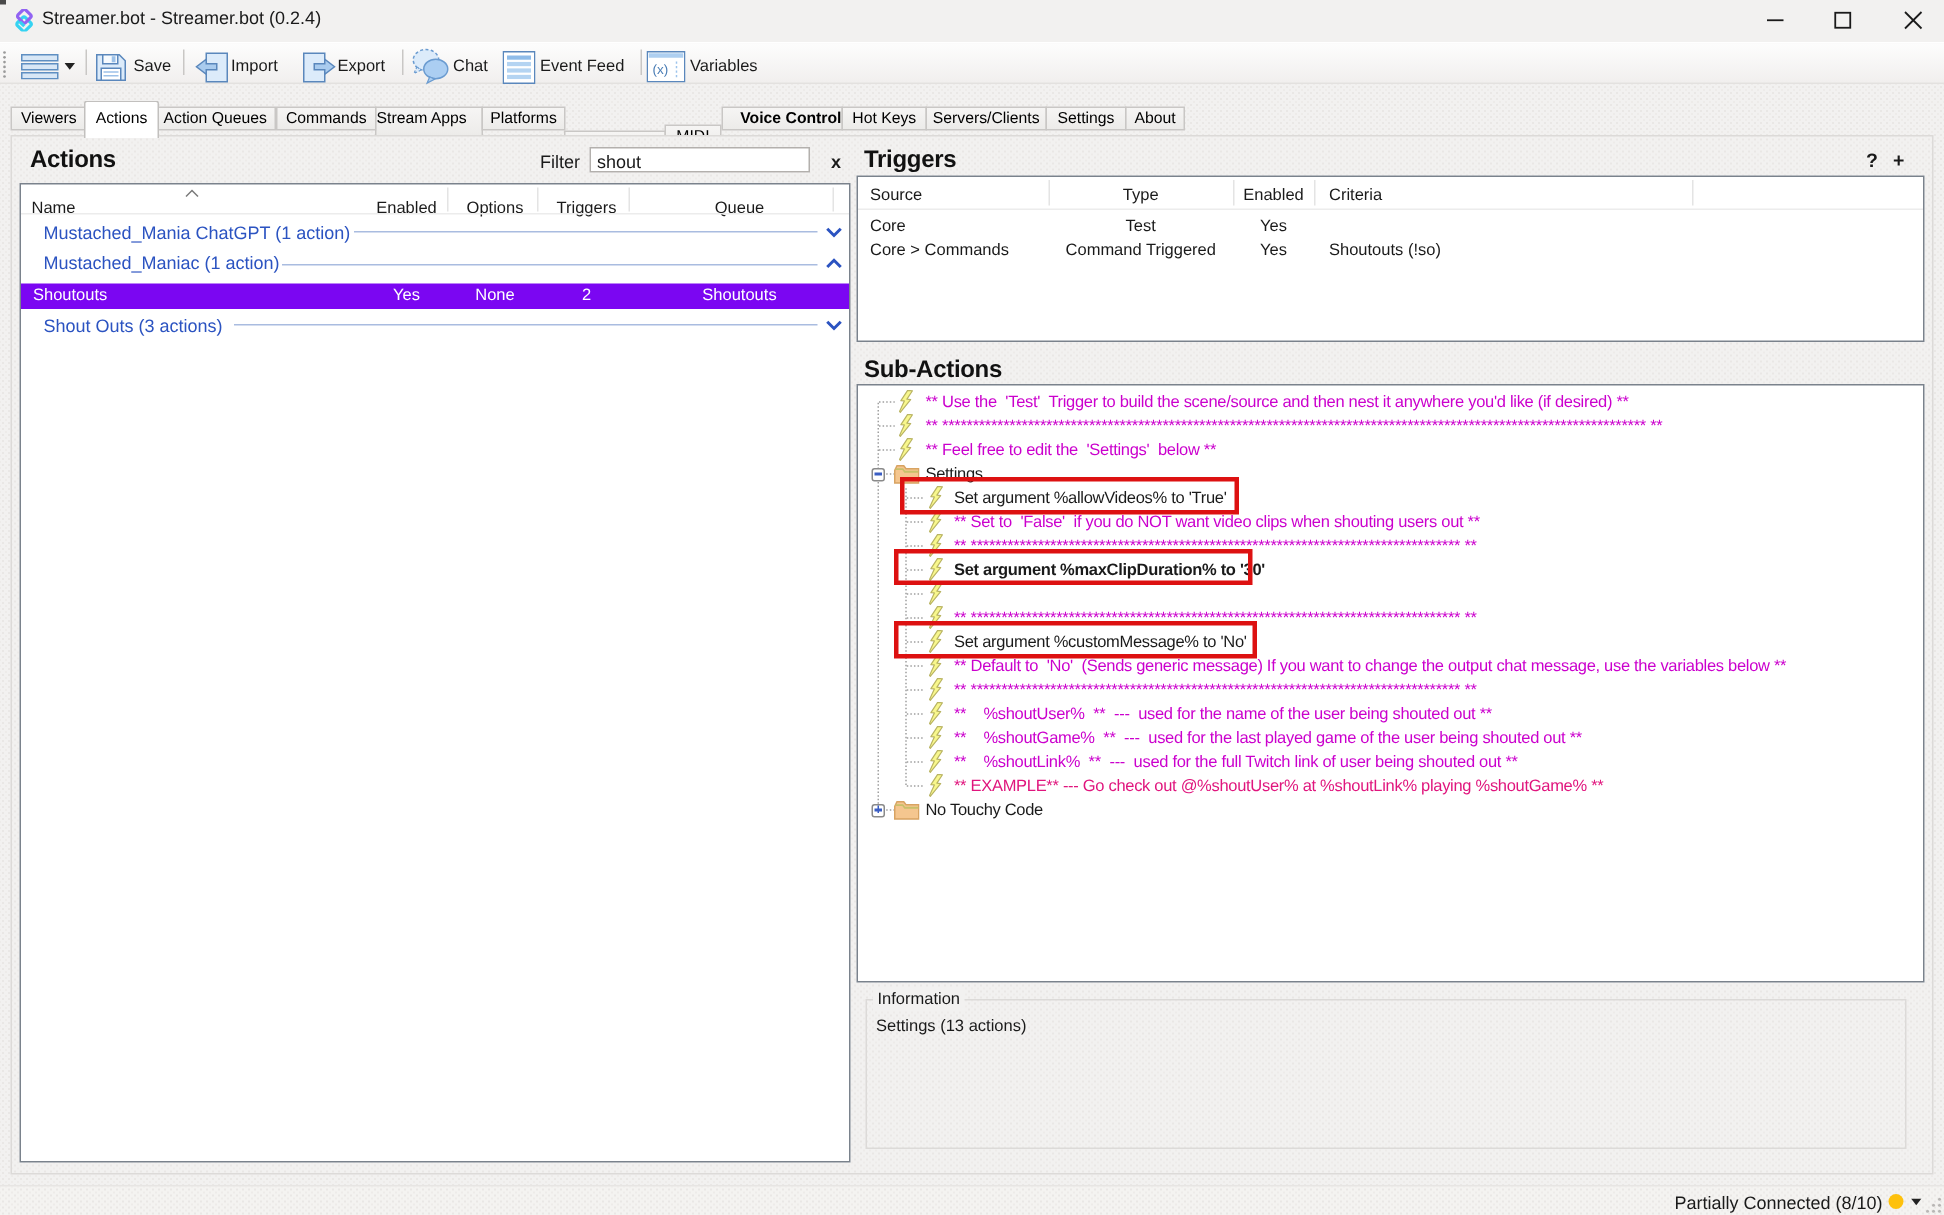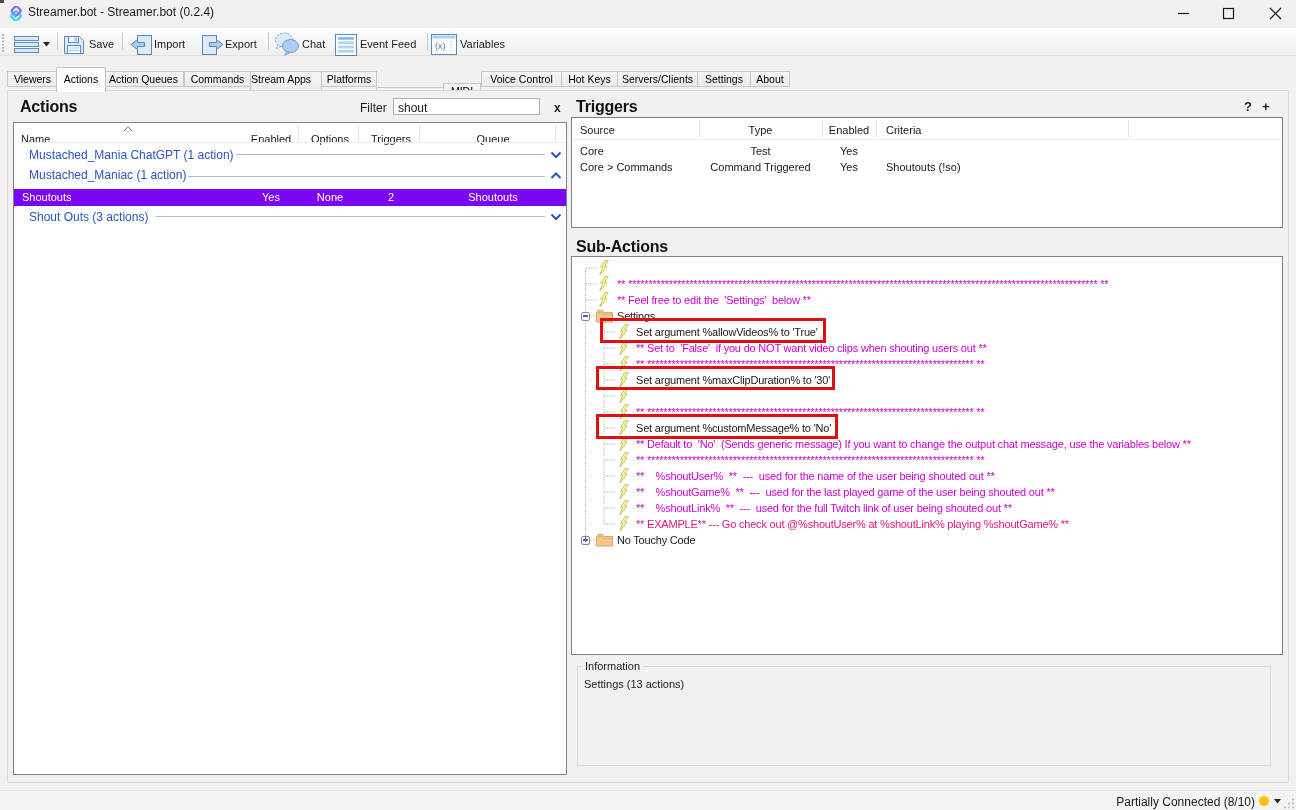--- a/index.html
+++ b/index.html
@@ -114,21 +114,21 @@
 
 <div id="tabs" class="abs" style="left:0;top:62px;width:1296px;height:28px;">
     <div style="position:absolute;left:7px;top:9px;width:51px;height:16px;background:linear-gradient(#f6f5f4,#ecebe9);border:1px solid #c9c7c5;box-sizing:border-box;text-align:center;font-size:10.5px;line-height:14px;">Viewers</div>
     <div style="position:absolute;left:56px;top:5px;width:48px;height:24px;background:#fff;border:1px solid #c2c0be;border-bottom:none;border-radius:2px 2px 0 0;z-index:3;text-align:center;font-size:10.5px;line-height:22px;">Actions</div>
     <div style="position:absolute;left:103px;top:9px;width:81px;height:16px;background:linear-gradient(#f6f5f4,#ecebe9);border:1px solid #c9c7c5;box-sizing:border-box;text-align:center;font-size:10.5px;line-height:14px;">Action Queues</div>
     <div style="position:absolute;left:184px;top:9px;width:67px;height:16px;background:linear-gradient(#f6f5f4,#ecebe9);border:1px solid #c9c7c5;box-sizing:border-box;text-align:center;font-size:10.5px;line-height:14px;">Commands</div>
     <div style="position:absolute;left:250px;top:9px;width:72px;height:21px;background:linear-gradient(#f6f5f4,#ecebe9);border:1px solid #c9c7c5;box-sizing:border-box;text-align:left;font-size:10.5px;line-height:14px;">Stream Apps</div>
     <div style="position:absolute;left:321px;top:9px;width:56px;height:16px;background:linear-gradient(#f6f5f4,#ecebe9);border:1px solid #c9c7c5;box-sizing:border-box;text-align:center;font-size:10.5px;line-height:14px;">Platforms</div>
     <div style="position:absolute;left:376px;top:9px;width:68px;height:16px;background:linear-gradient(#f6f5f4,#ecebe9);border:1px solid #c9c7c5;box-sizing:border-box;text-align:center;font-size:10.5px;line-height:14px;margin-top:16px;">Integrations</div>
     <div style="position:absolute;left:443px;top:21px;width:38px;height:16px;background:linear-gradient(#f6f5f4,#ecebe9);border:1px solid #c9c7c5;box-sizing:border-box;text-align:center;font-size:10.5px;line-height:14px;">MIDI</div>
-    <div style="position:absolute;left:481px;top:9px;width:81px;height:16px;background:linear-gradient(#f6f5f4,#ecebe9);border:1px solid #c9c7c5;box-sizing:border-box;text-align:center;font-size:10.5px;line-height:14px;">Voice Control</div>
+    <div style="position:absolute;left:481px;top:9px;width:81px;height:16px;background:linear-gradient(#f6f5f4,#ecebe9);border:1px solid #c9c7c5;box-sizing:border-box;text-align:right;font-size:10.5px;line-height:14px;font-weight:bold;">Voice Control</div>
     <div style="position:absolute;left:561px;top:9px;width:57px;height:16px;background:linear-gradient(#f6f5f4,#ecebe9);border:1px solid #c9c7c5;box-sizing:border-box;text-align:center;font-size:10.5px;line-height:14px;">Hot Keys</div>
     <div style="position:absolute;left:617px;top:9px;width:81px;height:16px;background:linear-gradient(#f6f5f4,#ecebe9);border:1px solid #c9c7c5;box-sizing:border-box;text-align:center;font-size:10.5px;line-height:14px;">Servers/Clients</div>
     <div style="position:absolute;left:697px;top:9px;width:54px;height:16px;background:linear-gradient(#f6f5f4,#ecebe9);border:1px solid #c9c7c5;box-sizing:border-box;text-align:center;font-size:10.5px;line-height:14px;">Settings</div>
     <div style="position:absolute;left:750px;top:9px;width:40px;height:16px;background:linear-gradient(#f6f5f4,#ecebe9);border:1px solid #c9c7c5;box-sizing:border-box;text-align:center;font-size:10.5px;line-height:14px;">About</div>
   </div>
 
 <div class="abs dots" style="left:7px;top:90px;width:1282px;height:693px;background-color:#f2f1f0;border:1px solid #dcdad8;box-sizing:border-box;"></div>
 
 <div class="abs hdr" style="left:20px;top:98px;">Actions</div>
 <div class="abs t12" style="left:360px;top:100px;">Filter</div>
@@ -221,20 +221,21 @@
       <line x1="32.5" y1="187" x2="44.5" y2="187" stroke="#9f9f9f" stroke-width="1" stroke-dasharray="1 1.4"></line>
       <line x1="32.5" y1="203" x2="44.5" y2="203" stroke="#9f9f9f" stroke-width="1" stroke-dasharray="1 1.4"></line>
       <line x1="32.5" y1="219" x2="44.5" y2="219" stroke="#9f9f9f" stroke-width="1" stroke-dasharray="1 1.4"></line>
       <line x1="32.5" y1="235" x2="44.5" y2="235" stroke="#9f9f9f" stroke-width="1" stroke-dasharray="1 1.4"></line>
       <line x1="32.5" y1="251" x2="44.5" y2="251" stroke="#9f9f9f" stroke-width="1" stroke-dasharray="1 1.4"></line>
       <line x1="32.5" y1="267" x2="44.5" y2="267" stroke="#9f9f9f" stroke-width="1" stroke-dasharray="1 1.4"></line>
     </svg>
     <svg style="position:absolute;left:26px;top:3px;" width="11" height="16" viewBox="0 0 11 16">
       <path d="M7.1 0.3 L10.3 0.5 L6.6 6.1 L9.1 6.4 L2.2 14.9 L1.7 14.3 L4.9 7.3 L2.6 7.1 Z" fill="#f8f78c" stroke="#b9b463" stroke-width="0.8" stroke-linejoin="round"></path>
     </svg>
+    <div style="position:absolute;left:45px;top:3px;font-size:11px;letter-spacing:-0.2px;line-height:16px;white-space:pre;color:#cb00cd;">** Use the&nbsp; 'Test'&nbsp; Trigger to build the scene/source and then nest it anywhere you'd like (if desired) **</div>
     <svg style="position:absolute;left:26px;top:19px;" width="11" height="16" viewBox="0 0 11 16">
       <path d="M7.1 0.3 L10.3 0.5 L6.6 6.1 L9.1 6.4 L2.2 14.9 L1.7 14.3 L4.9 7.3 L2.6 7.1 Z" fill="#f8f78c" stroke="#b9b463" stroke-width="0.8" stroke-linejoin="round"></path>
     </svg>
     <div style="position:absolute;left:45px;top:19px;font-size:11px;letter-spacing:-0.2px;line-height:16px;white-space:pre;color:#cb00cd;">** ******************************************************************************************************************* **</div>
     <svg style="position:absolute;left:26px;top:35px;" width="11" height="16" viewBox="0 0 11 16">
       <path d="M7.1 0.3 L10.3 0.5 L6.6 6.1 L9.1 6.4 L2.2 14.9 L1.7 14.3 L4.9 7.3 L2.6 7.1 Z" fill="#f8f78c" stroke="#b9b463" stroke-width="0.8" stroke-linejoin="round"></path>
     </svg>
     <div style="position:absolute;left:45px;top:35px;font-size:11px;letter-spacing:-0.2px;line-height:16px;white-space:pre;color:#cb00cd;">** Feel free to edit the&nbsp; 'Settings'&nbsp; below **</div>
     <div style="position:absolute;left:9px;top:54.5px;width:9px;height:9px;background:#fff;border:1px solid #8a8a8a;border-radius:2px;box-sizing:border-box;">
       <div style="position:absolute;left:1px;top:2.5px;width:5px;height:1.6px;background:#3b5ec4;"></div>
@@ -252,21 +253,21 @@
       <path d="M7.1 0.3 L10.3 0.5 L6.6 6.1 L9.1 6.4 L2.2 14.9 L1.7 14.3 L4.9 7.3 L2.6 7.1 Z" fill="#f8f78c" stroke="#b9b463" stroke-width="0.8" stroke-linejoin="round"></path>
     </svg>
     <div style="position:absolute;left:64px;top:83px;font-size:11px;letter-spacing:-0.2px;line-height:16px;white-space:pre;color:#cb00cd;">** Set to&nbsp; 'False'&nbsp; if you do NOT want video clips when shouting users out **</div>
     <svg style="position:absolute;left:46px;top:99px;" width="11" height="16" viewBox="0 0 11 16">
       <path d="M7.1 0.3 L10.3 0.5 L6.6 6.1 L9.1 6.4 L2.2 14.9 L1.7 14.3 L4.9 7.3 L2.6 7.1 Z" fill="#f8f78c" stroke="#b9b463" stroke-width="0.8" stroke-linejoin="round"></path>
     </svg>
     <div style="position:absolute;left:64px;top:99px;font-size:11px;letter-spacing:-0.2px;line-height:16px;white-space:pre;color:#cb00cd;">** ******************************************************************************** **</div>
     <svg style="position:absolute;left:46px;top:115px;" width="11" height="16" viewBox="0 0 11 16">
       <path d="M7.1 0.3 L10.3 0.5 L6.6 6.1 L9.1 6.4 L2.2 14.9 L1.7 14.3 L4.9 7.3 L2.6 7.1 Z" fill="#f8f78c" stroke="#b9b463" stroke-width="0.8" stroke-linejoin="round"></path>
     </svg>
-    <div style="position:absolute;left:64px;top:115px;font-size:11px;letter-spacing:-0.2px;line-height:16px;white-space:pre;color:#1a1a1a;">Set argument %maxClipDuration% to '30'</div>
+    <div style="position:absolute;left:64px;top:115px;font-size:11px;letter-spacing:-0.2px;line-height:16px;white-space:pre;color:#1a1a1a;font-weight:bold;">Set argument %maxClipDuration% to '30'</div>
     <svg style="position:absolute;left:46px;top:131px;" width="11" height="16" viewBox="0 0 11 16">
       <path d="M7.1 0.3 L10.3 0.5 L6.6 6.1 L9.1 6.4 L2.2 14.9 L1.7 14.3 L4.9 7.3 L2.6 7.1 Z" fill="#f8f78c" stroke="#b9b463" stroke-width="0.8" stroke-linejoin="round"></path>
     </svg>
     <svg style="position:absolute;left:46px;top:147px;" width="11" height="16" viewBox="0 0 11 16">
       <path d="M7.1 0.3 L10.3 0.5 L6.6 6.1 L9.1 6.4 L2.2 14.9 L1.7 14.3 L4.9 7.3 L2.6 7.1 Z" fill="#f8f78c" stroke="#b9b463" stroke-width="0.8" stroke-linejoin="round"></path>
     </svg>
     <div style="position:absolute;left:64px;top:147px;font-size:11px;letter-spacing:-0.2px;line-height:16px;white-space:pre;color:#cb00cd;">** ******************************************************************************** **</div>
     <svg style="position:absolute;left:46px;top:163px;" width="11" height="16" viewBox="0 0 11 16">
       <path d="M7.1 0.3 L10.3 0.5 L6.6 6.1 L9.1 6.4 L2.2 14.9 L1.7 14.3 L4.9 7.3 L2.6 7.1 Z" fill="#f8f78c" stroke="#b9b463" stroke-width="0.8" stroke-linejoin="round"></path>
     </svg>

